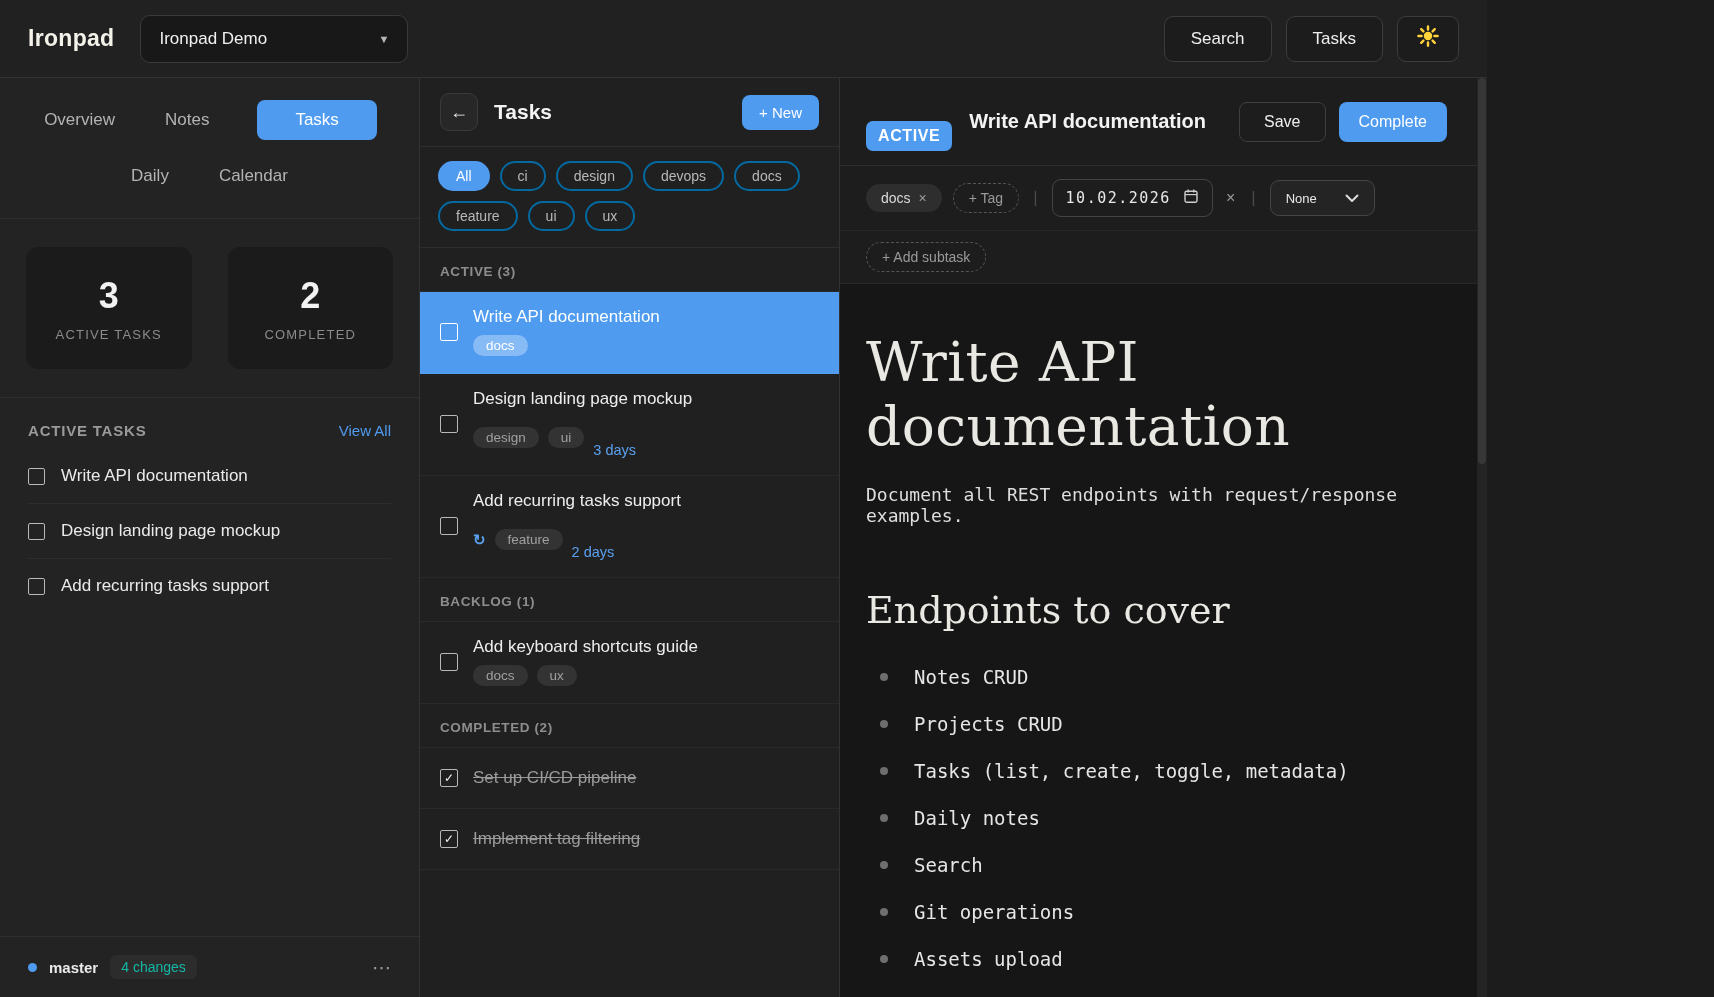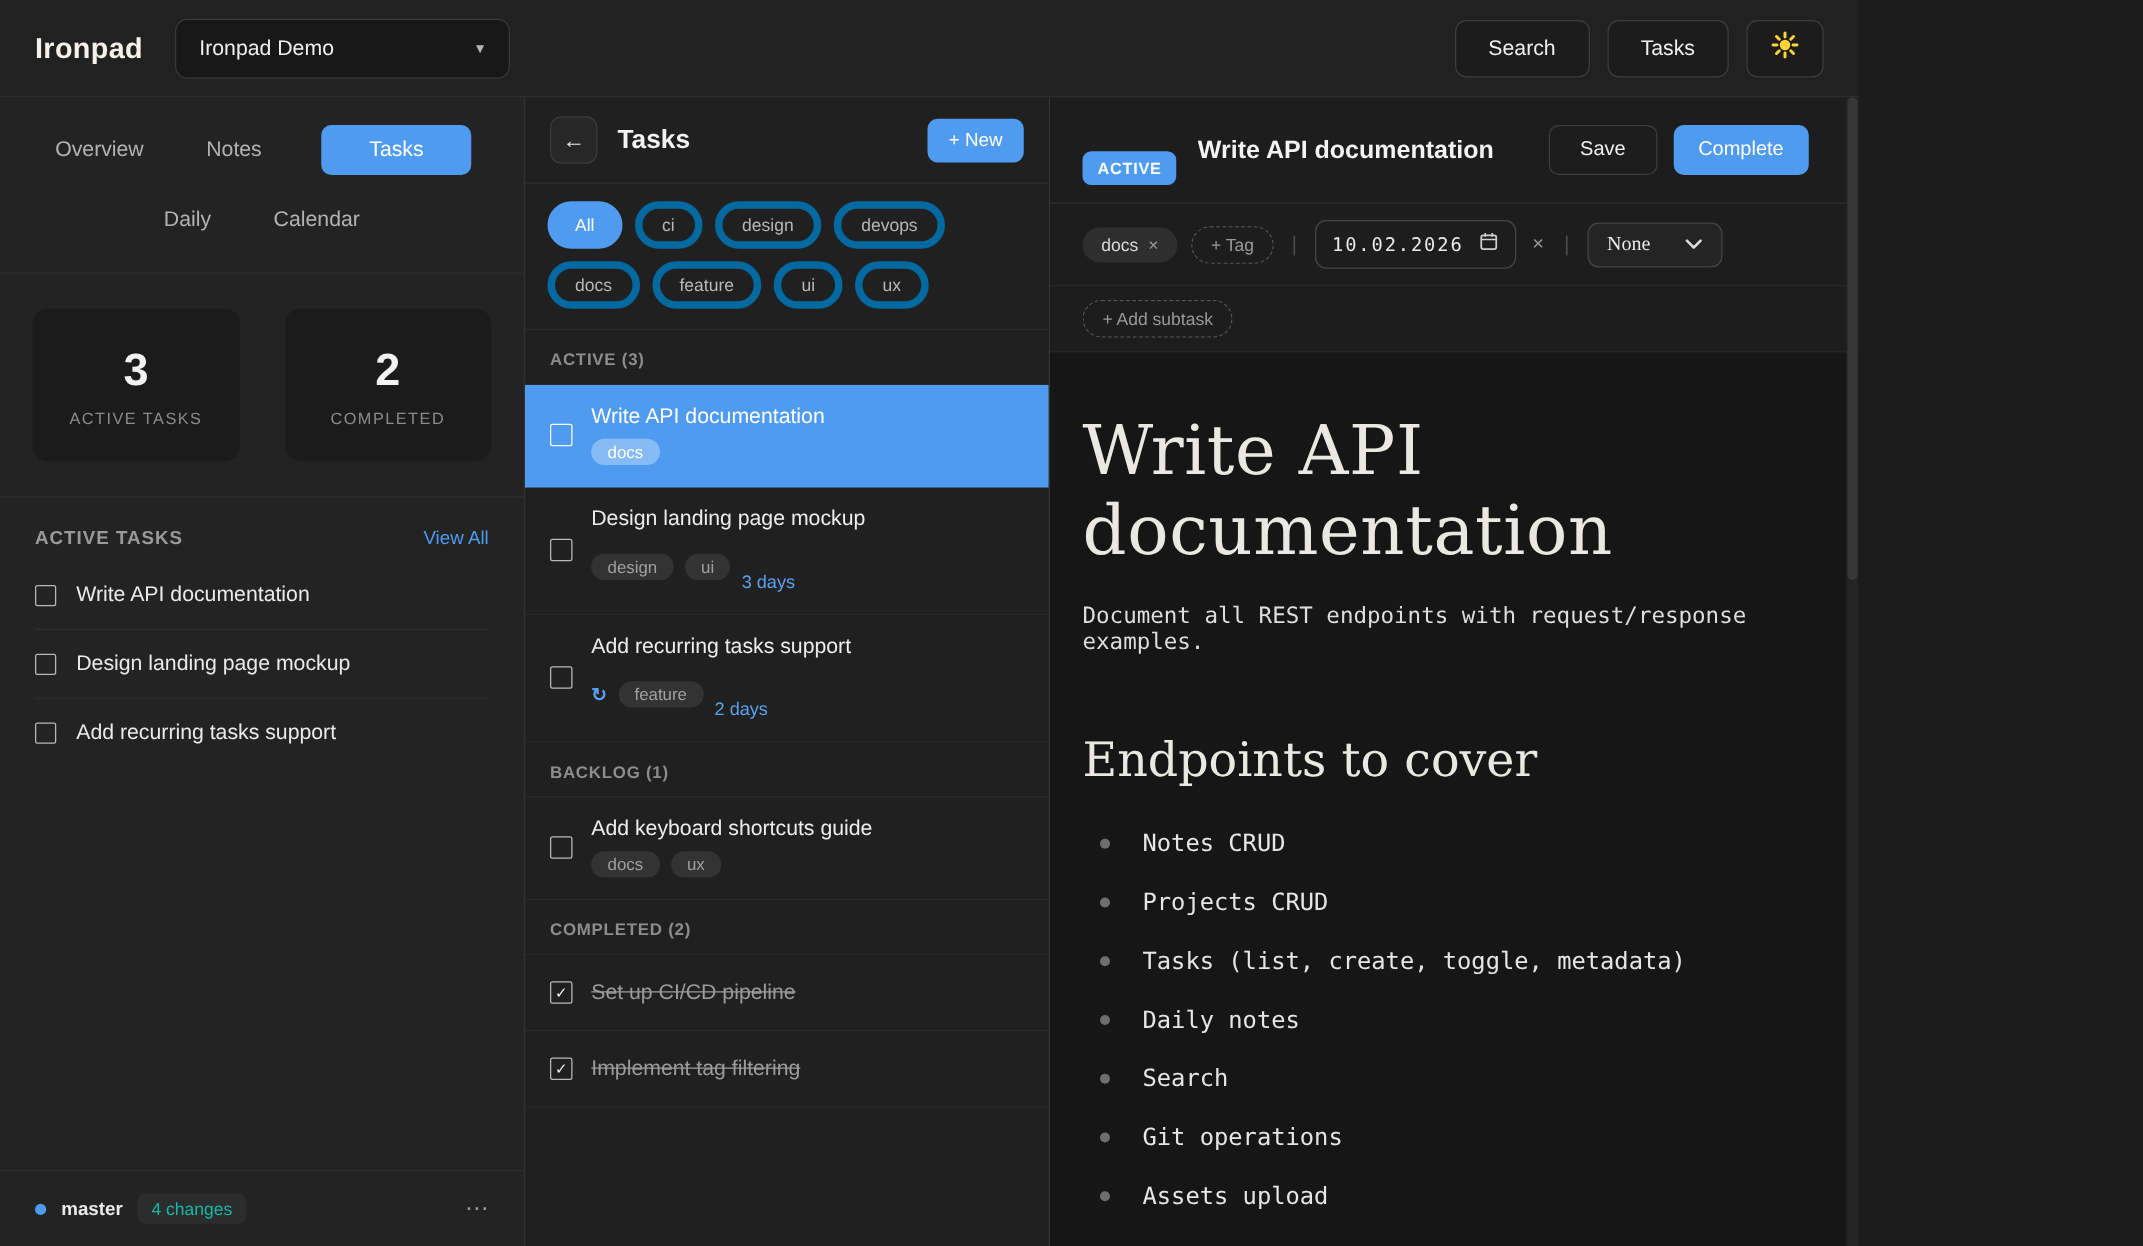--- a/index.html
+++ b/index.html
@@ -52,21 +52,21 @@
   
   .tasks-panel { width:420px; flex:0 0 420px; background:#202020; border-right:1px solid #323232;
                  display:flex; flex-direction:column; }
   .tp-header { display:flex; align-items:center; gap:16px; padding:15px 20px; border-bottom:1px solid #2e2e2e; }
   .back-btn { width:38px; height:38px; background:#272727; border:1px solid #3a3a3a; border-radius:9px;
               color:#e8e8e8; font-size:18px; display:flex; align-items:center; justify-content:center; cursor:pointer; }
   .tp-title { font-size:21px; font-weight:700; color:#f3f3f3; }
   .new-btn { margin-left:auto; background:#4f9bf0; color:#fff; border:none; border-radius:8px;
              padding:9px 17px; font-size:15px; font-family:inherit; cursor:pointer;text-align:right; }
   .tp-filters { padding:14px 18px 16px; display:flex; flex-wrap:wrap; gap:10px; border-bottom:1px solid #2e2e2e; }
-  .fchip { border:6px solid #0369a1; border-radius:999px; padding:5px 16px; font-size:14px; color:#b8b8b8;
+  .fchip { border:2px solid #0369a1; border-radius:999px; padding:5px 16px; font-size:14px; color:#b8b8b8;
            background:none; font-family:inherit; cursor:pointer; }
   .fchip.active { background:#4f9bf0; border-color:#4f9bf0; color:#fff; }
   .tp-list { flex:1; overflow:hidden; }
   .sec-head { padding:16px 20px 12px; font-size:13.5px; font-weight:700; letter-spacing:.6px; color:#8d8d8d;
               border-bottom:1px solid #2a2a2a; }
   .trow { display:flex; gap:15px; padding:15px 20px 17px; border-bottom:1px solid rgba(255,255,255,.045);
           cursor:pointer; align-items:center; }
   .trow .checkbox { width:18px; height:18px; }
   .trow .tcontent { display:flex; flex-direction:column; gap:8px; }
   .ttitle { font-size:17px; color:#ededed; }
@@ -77,41 +77,41 @@
   .trow.selected { background:#4f9bf0; }
   .trow.selected .ttitle { color:#fff; }
   .trow.selected .checkbox { border-color:#fff; color:#fff; }
   .trow.selected .tagchip { background:rgba(255,255,255,.32); color:#fff; }
   .trow.done { padding:20px 20px; }
   .trow.done .ttitle { color:#9b9b9b; text-decoration:line-through; }
 
   
   .detail { flex:1; background:#1d1d1d; display:flex; flex-direction:column; position:relative; }
   .d-header { display:flex; align-items:center; gap:17px; padding:14px 26px; border-bottom:1px solid #2e2e2e; }
-  .status-badge { background:#4f9bf0; color:#fff; font-size:13px; font-weight:700; letter-spacing:.6px;
+  .status-badge { background:#4f9bf0; color:#fff; font-size:16px; font-weight:700; letter-spacing:.6px;
                   border-radius:7px; padding:6px 12px;margin-top:29px; }
   .d-title { font-size:20px; font-weight:700; color:#f3f3f3; }
   .d-actions { margin-left:auto; display:flex; gap:13px; padding-right:14px; }
   .save-btn { background:#1d1d1d; border:1px solid #3f3f3f; border-radius:8px; padding:10px 24px;
               color:#efefef; font-size:16px; font-family:inherit; cursor:pointer; }
   .complete-btn { background:#4f9bf0; border:none; border-radius:8px; padding:10px 20px;
                   color:#fff; font-size:16px; font-family:inherit; cursor:pointer; }
   .d-meta { display:flex; align-items:center; gap:11px; padding:13px 26px; border-bottom:1px solid rgba(255,255,255,.055); }
   .mchip { background:#2e2e2e; border-radius:999px; padding:6px 15px; font-size:14px; color:#dadada;
            display:flex; align-items:center; gap:8px; cursor:pointer; }
   .mchip .x { color:#9a9a9a; }
   .dashed-chip { border:1px dashed #555; border-radius:999px; padding:6px 15px; font-size:14px; color:#9a9a9a;
                  background:none; font-family:inherit; cursor:pointer; }
   .meta-div { color:#4a4a4a; font-size:17px; margin:0 3px; }
   .date-box { border:1px solid #454545; border-radius:9px; padding:8px 13px; display:flex; align-items:center; gap:12px; cursor:pointer; }
   .date-text { font-family:"DejaVu Sans Mono", monospace; font-size:15px; letter-spacing:1.5px; color:#e9e9e9; }
   .clear-x { color:#9a9a9a; font-size:16px; background:none; border:none; cursor:pointer; padding:0 2px; }
   .select-box { border:1px solid #454545; background:#242424; border-radius:9px; padding:8px 15px;
                 display:flex; align-items:center; gap:28px; cursor:pointer; }
-  .select-val { font-size:16px; color:#e9e9e9;font-family:Liberation Serif, serif; }
+  .select-val { font-size:13px; color:#e9e9e9; }
   .d-subtask { padding:11px 26px; border-bottom:1px solid rgba(255,255,255,.055); }
   .d-content { flex:1; background:#161616; padding:46px 40px 0 26px; overflow:hidden; }
   .doc-h1 { font-family:"DejaVu Serif", serif; font-weight:500; font-size:55px; color:#eae8e3; letter-spacing:.5px; }
   .doc-desc { font-family:"DejaVu Sans Mono", monospace; font-size:18px; color:#dedede; margin-top:26px; }
   .doc-h2 { font-family:"DejaVu Serif", serif; font-weight:500; font-size:38px; color:#eae8e3; margin-top:62px; }
   .doc-list { margin-top:34px; display:flex; flex-direction:column; gap:25px; }
   .doc-li { display:flex; align-items:center; gap:26px; }
   .doc-li .dot { width:8px; height:8px; border-radius:50%; background:#6e6e6e; flex:0 0 auto; margin-left:14px; }
   .doc-li .litext { font-family:"DejaVu Sans Mono", monospace; font-size:19px; color:#e6e6e6; }
   .scrollbar { position:absolute; right:0; top:0; bottom:0; width:10px; background:#242424; }

